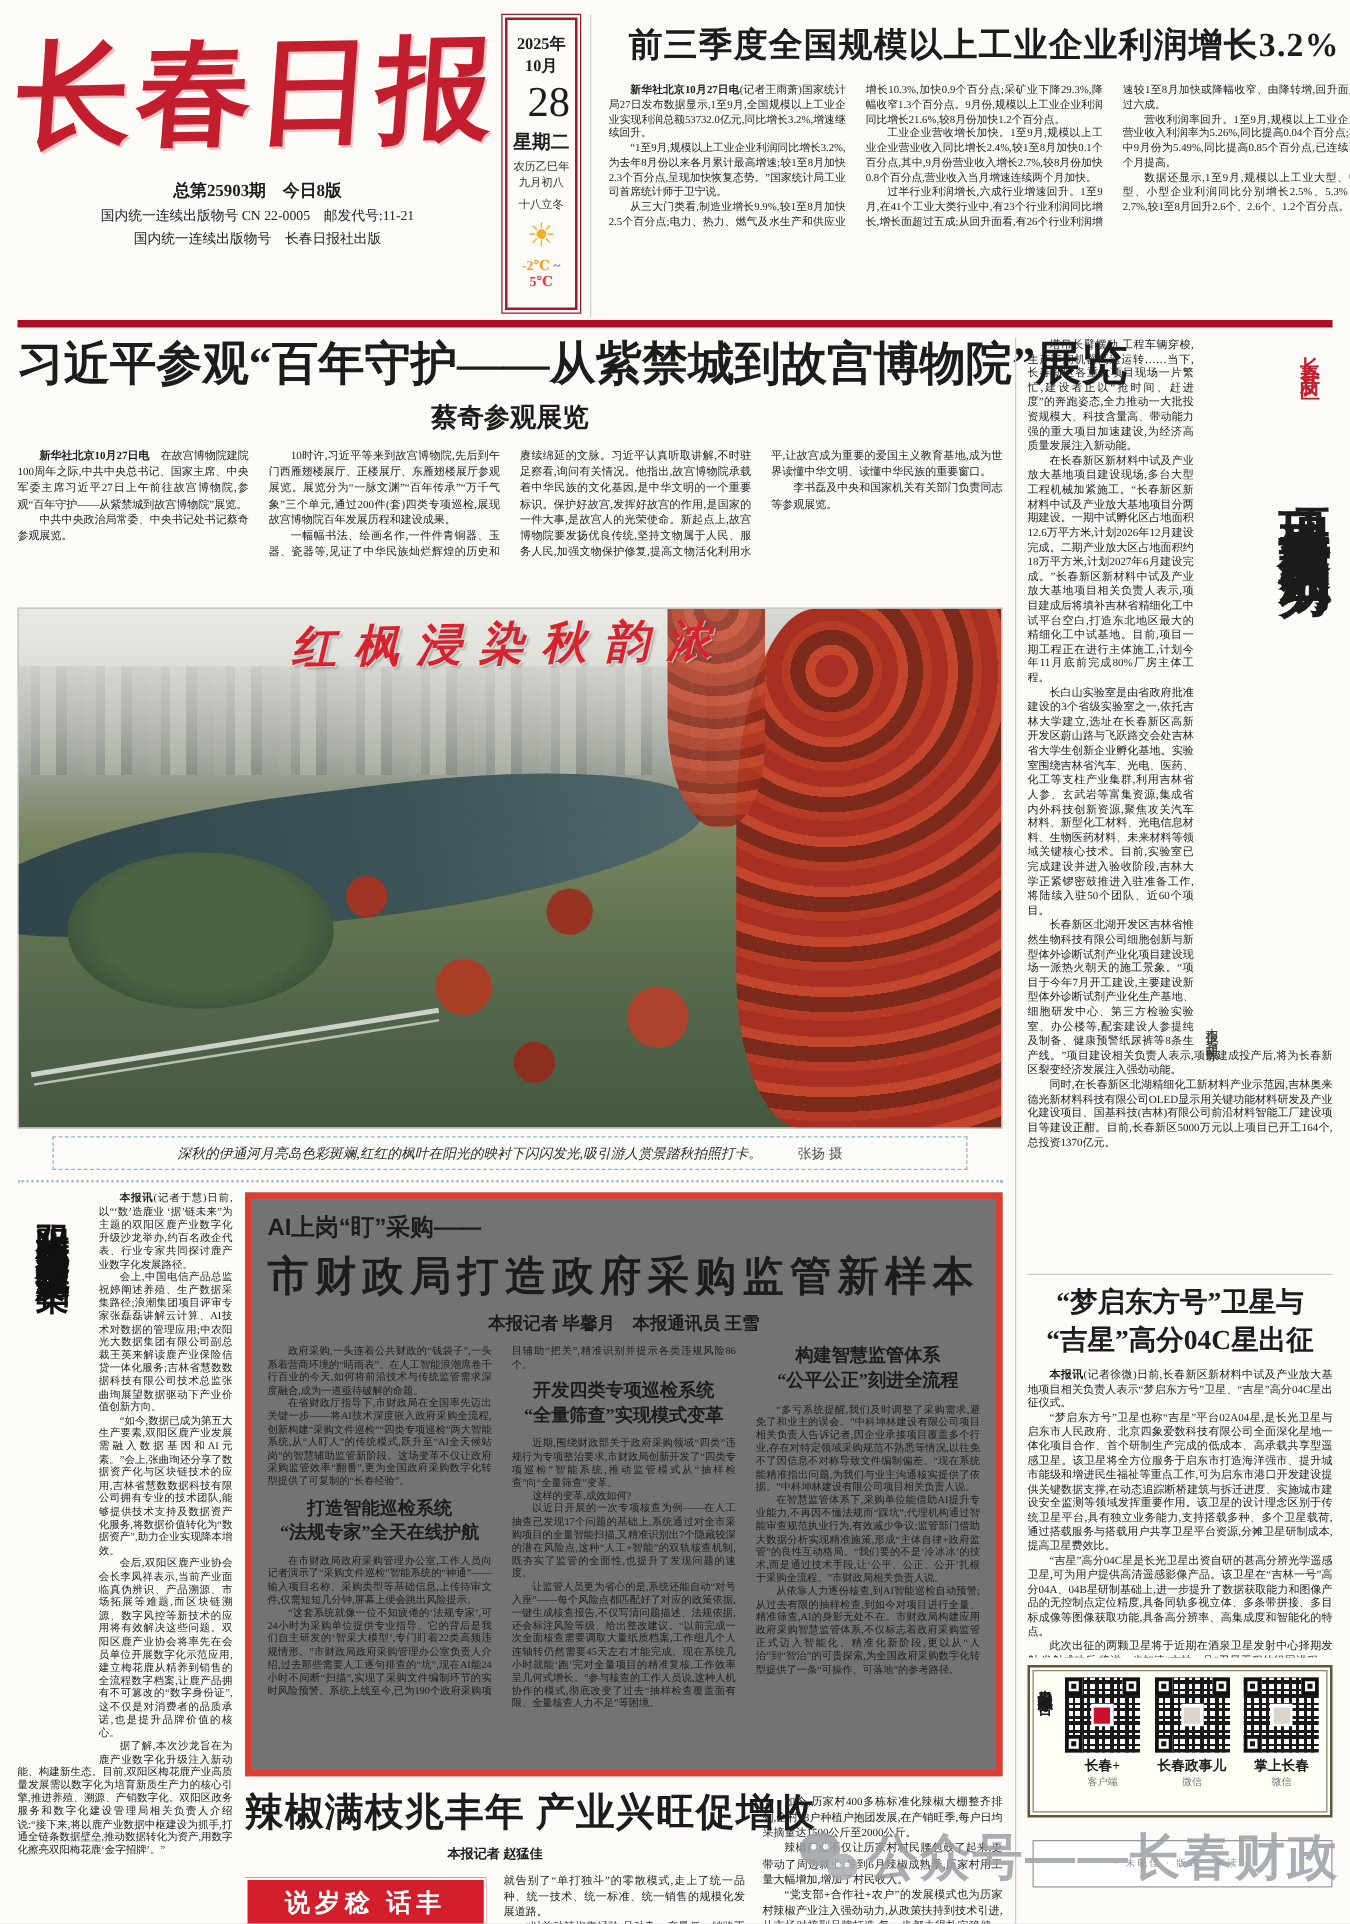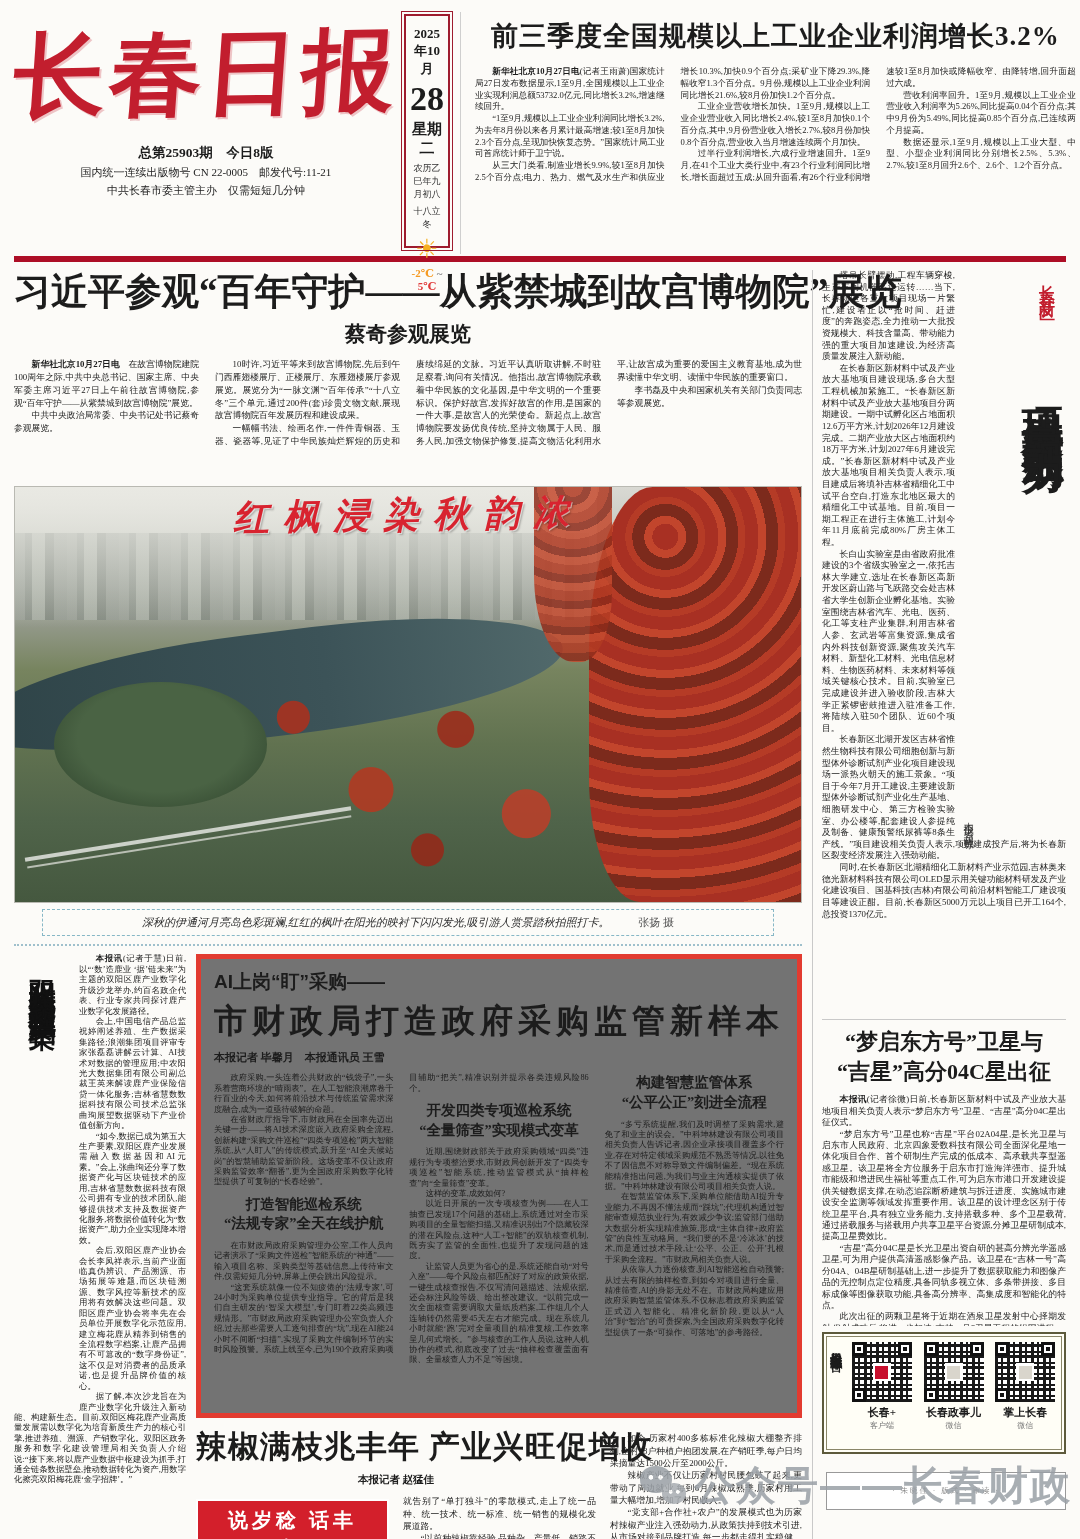--- a/index.html
+++ b/index.html
@@ -18,21 +18,21 @@
     text-shadow:2px 2px 0 rgba(194,30,46,.25); white-space:nowrap;
   }
   .mast-issue { font-size:13.5px; font-weight:700; margin-top:8px; }
   .mast-pub { font-size:11px; margin-top:3px; color:#222; }
   .datebox {
     width:102px; border:2px solid #9e1b2e; outline:1px solid #9e1b2e; outline-offset:2px;
     margin:2px 10px 6px 6px; padding:10px 4px 6px; text-align:center;
     display:flex; flex-direction:column; align-items:center; gap:4px;
   }
   .db-ym { font-size:13px; font-weight:700; }
-  .db-day { font-size:34px; font-weight:700; line-height:1; }
+  .db-day { font-size:34px; font-weight:400; line-height:1;margin-left:12px; }
   .db-wd { font-size:15px; font-weight:700; }
   .db-lunar, .db-term { font-size:9px; color:#333; }
   .db-sun { font-size:26px; color:#f6b021; line-height:1; margin-top:2px; }
   .db-temp { font-size:11px; font-weight:700; }
   .db-temp .low { color:#f59a23; } .db-temp .sep { color:#888; } .db-temp .high { color:#e03a3a; }
   .toparticle { flex:1; border-left:1px solid #cfcfcf; padding:4px 2px 0 14px; }
   .top-head { font-size:27px; font-weight:900; letter-spacing:1px; margin:2px 16px 12px; white-space:nowrap;text-align:right; }
   .top-body { columns:3; column-gap:16px; font-size:8.6px; line-height:1.37; text-align:justify; height:178px; overflow:hidden; }
   .top-body p { text-indent:2em; }
   b.lead { font-weight:700; }
@@ -77,21 +77,21 @@
   .sy { width:184px; }
   .center { flex:1; }
   .sy-body { font-size:8.4px; line-height:1.24; text-align:justify; }
   .sy-body p { text-indent:2em; }
   .sy-float { float:left; width:56px; height:446px; margin:4px 9px 4px 0; display:flex; justify-content:center; }
   .sy-title { writing-mode:vertical-rl; font-size:27px; font-weight:900; letter-spacing:3px; line-height:1.05; color:#111; }
   
   .cgbox { border:5px solid #e23b30; padding:8px 13px 6px; background:#737373; }
   .cg-kicker { font-size:19px; font-weight:700; font-family:"Liberation Sans","DejaVu Sans",sans-serif; margin:2px 0 4px; }
   .cg-head { font-size:33px; font-weight:900; text-align:center; letter-spacing:5px; white-space:nowrap; }
-  .cg-byline { text-align:left; font-size:11px; font-weight:700; margin:6px 0 8px; }
+  .cg-byline { text-align:center; font-size:14px; font-weight:700; margin:6px 0 8px; }
   .cg-cols { columns:3; column-gap:16px; font-size:8.2px; line-height:1.27; text-align:justify; height:334px; overflow:hidden; }
   .cg-cols p { text-indent:2em; }
   .cg-sub { font-size:14.5px; font-weight:900; text-align:center; line-height:1.35; margin:7px 0; break-inside:avoid; text-indent:0 !important; }
   
   .lj { margin-top:8px; }
   .lj-flex { display:flex; gap:14px; }
   .lj-left { width:66%; }
   .lj-right { flex:1; font-size:8.8px; line-height:1.4; text-align:justify; padding-top:6px; }
   .lj-right p { text-indent:2em; }
   .lj-head { font-size:31px; font-weight:900; text-align:center; letter-spacing:1px; white-space:nowrap; }
@@ -149,21 +149,21 @@
 </head>
 <body>
 
 <div class="page">
 
   <div class="topstrip">
     <div class="mast">
       <div class="mast-title">长春日报</div>
       <div class="mast-issue">总第25903期　今日8版</div>
       <div class="mast-pub">国内统一连续出版物号 CN 22-0005　邮发代号:11-21</div>
-      <div class="mast-pub">中共长春市委主管主办　仅需短短几分钟</div>
+      <div class="mast-pub">国内统一连续出版物号　长春日报社出版</div>
     </div>
     <div class="datebox">
       <div class="db-ym">2025年10月</div>
       <div class="db-day">28</div>
       <div class="db-wd">星期二</div>
       <div class="db-lunar">农历乙巳年九月初八</div>
       <div class="db-term">十八立冬</div>
       <div class="db-sun">☀</div>
       <div class="db-temp">
         <span class="low">-2℃</span>
@@ -188,21 +188,21 @@
   <div class="redrule"></div>
 
   <div class="mid">
     <div class="mid-left">
       <div>
         <div class="main-head">习近平参观“百年守护——从紫禁城到故宫博物院”展览</div>
         <div class="main-sub">蔡奇参观展览</div>
         <div class="main-body">
           <p><b class="lead">新华社北京10月27日电</b><span>　在故宫博物院建院100周年之际,中共中央总书记、国家主席、中央军委主席习近平27日上午前往故宫博物院,参观“百年守护——从紫禁城到故宫博物院”展览。</span></p>
           <p>中共中央政治局常委、中央书记处书记蔡奇参观展览。</p>
-          <p>10时许,习近平等来到故宫博物院,先后到午门西雁翅楼展厅、正楼展厅、东雁翅楼展厅参观展览。展览分为“一脉文渊”“百年传承”“十八立冬”三个单元,通过200件(套)珍贵文物文献,展现故宫博物院百年发展历程和建设成果。</p>
+          <p>10时许,习近平等来到故宫博物院,先后到午门西雁翅楼展厅、正楼展厅、东雁翅楼展厅参观展览。展览分为“一脉文渊”“百年传承”“万千气象”三个单元,通过200件(套)四类专项巡检,展现故宫博物院百年发展历程和建设成果。</p>
           <p>一幅幅书法、绘画名作,一件件青铜器、玉器、瓷器等,见证了中华民族灿烂辉煌的历史和赓续绵延的文脉。习近平认真听取讲解,不时驻足察看,询问有关情况。他指出,故宫博物院承载着中华民族的文化基因,是中华文明的一个重要标识。保护好故宫,发挥好故宫的作用,是国家的一件大事,是故宫人的光荣使命。新起点上,故宫博物院要发扬优良传统,坚持文物属于人民、服务人民,加强文物保护修复,提高文物活化利用水平,让故宫成为重要的爱国主义教育基地,成为世界读懂中华文明、读懂中华民族的重要窗口。</p>
           <p>李书磊及中央和国家机关有关部门负责同志等参观展览。</p>
         </div>
       </div>
 
       <div class="photo">
         <div class="ph-city"></div>
         <div class="ph-haze"></div>
         <div class="ph-river"></div>
         <div class="ph-island"></div>

